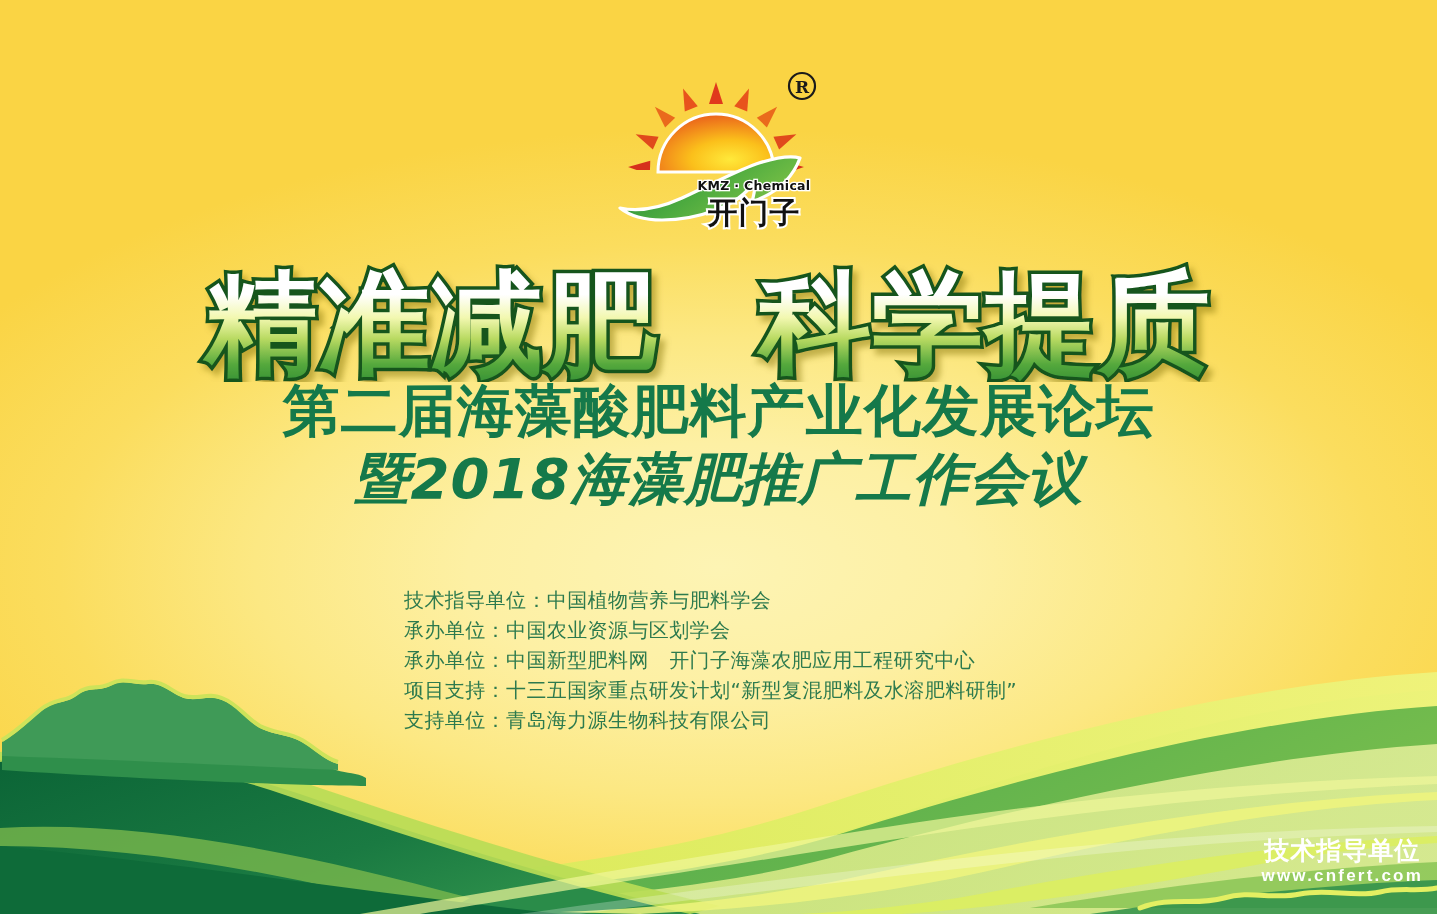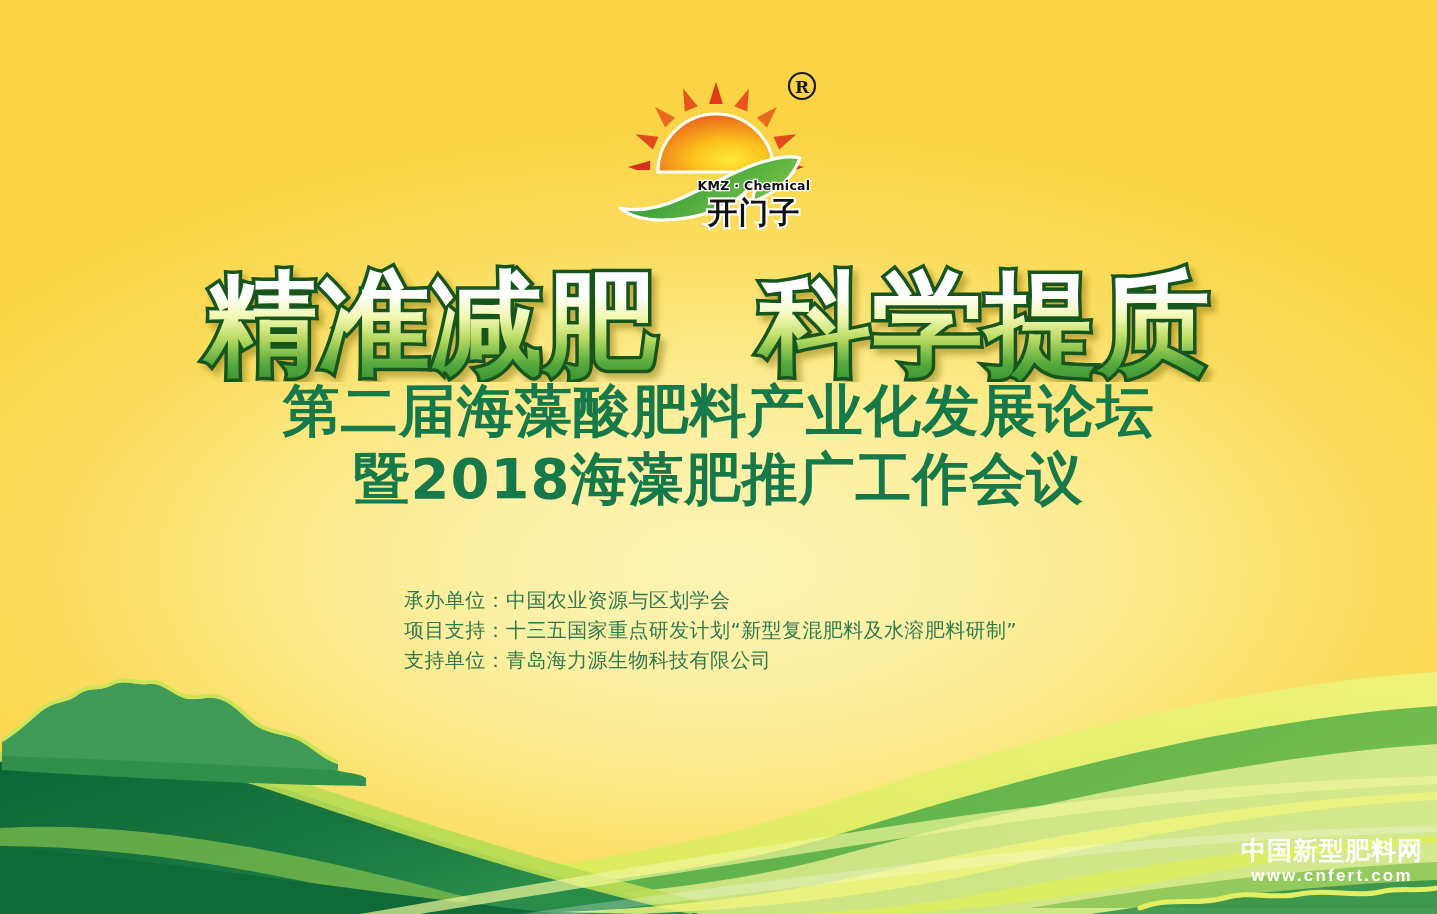--- a/index.html
+++ b/index.html
@@ -71,20 +71,21 @@
     line-height: 1.04;
     white-space: nowrap;
   }
   .sub-line-1 {
     font-size: 56px;
     transform: scaleX(1.02);
   }
   .sub-line-2 {
     font-size: 56px;
     margin-top: 10px;
+    font-style: italic;
   }
 
   
   .org-block {
     position: absolute;
     left: 404px;
     top: 585px;
     width: 760px;
   }
   .org-line {
@@ -304,23 +305,25 @@
       </g>
     </svg>
   </div>
 
   <div class="subtitle-block">
     <div class="sub-line sub-line-1">第二届海藻酸肥料产业化发展论坛</div>
     <div class="sub-line sub-line-2">暨2018海藻肥推广工作会议</div>
   </div>
 
   <div class="org-block">
+    <div class="org-line">技术指导单位：中国植物营养与肥料学会</div>
     <div class="org-line">承办单位：中国农业资源与区划学会</div>
+    <div class="org-line">承办单位：中国新型肥料网　开门子海藻农肥应用工程研究中心</div>
     <div class="org-line">项目支持：十三五国家重点研发计划“新型复混肥料及水溶肥料研制”</div>
     <div class="org-line">支持单位：青岛海力源生物科技有限公司</div>
   </div>
 
   <div class="watermark">
-    <div class="wm-cn">中国新型肥料网</div>
+    <div class="wm-cn">技术指导单位</div>
     <div class="wm-url">www.cnfert.com</div>
   </div>
 
 </div>
 
 </body></html>

